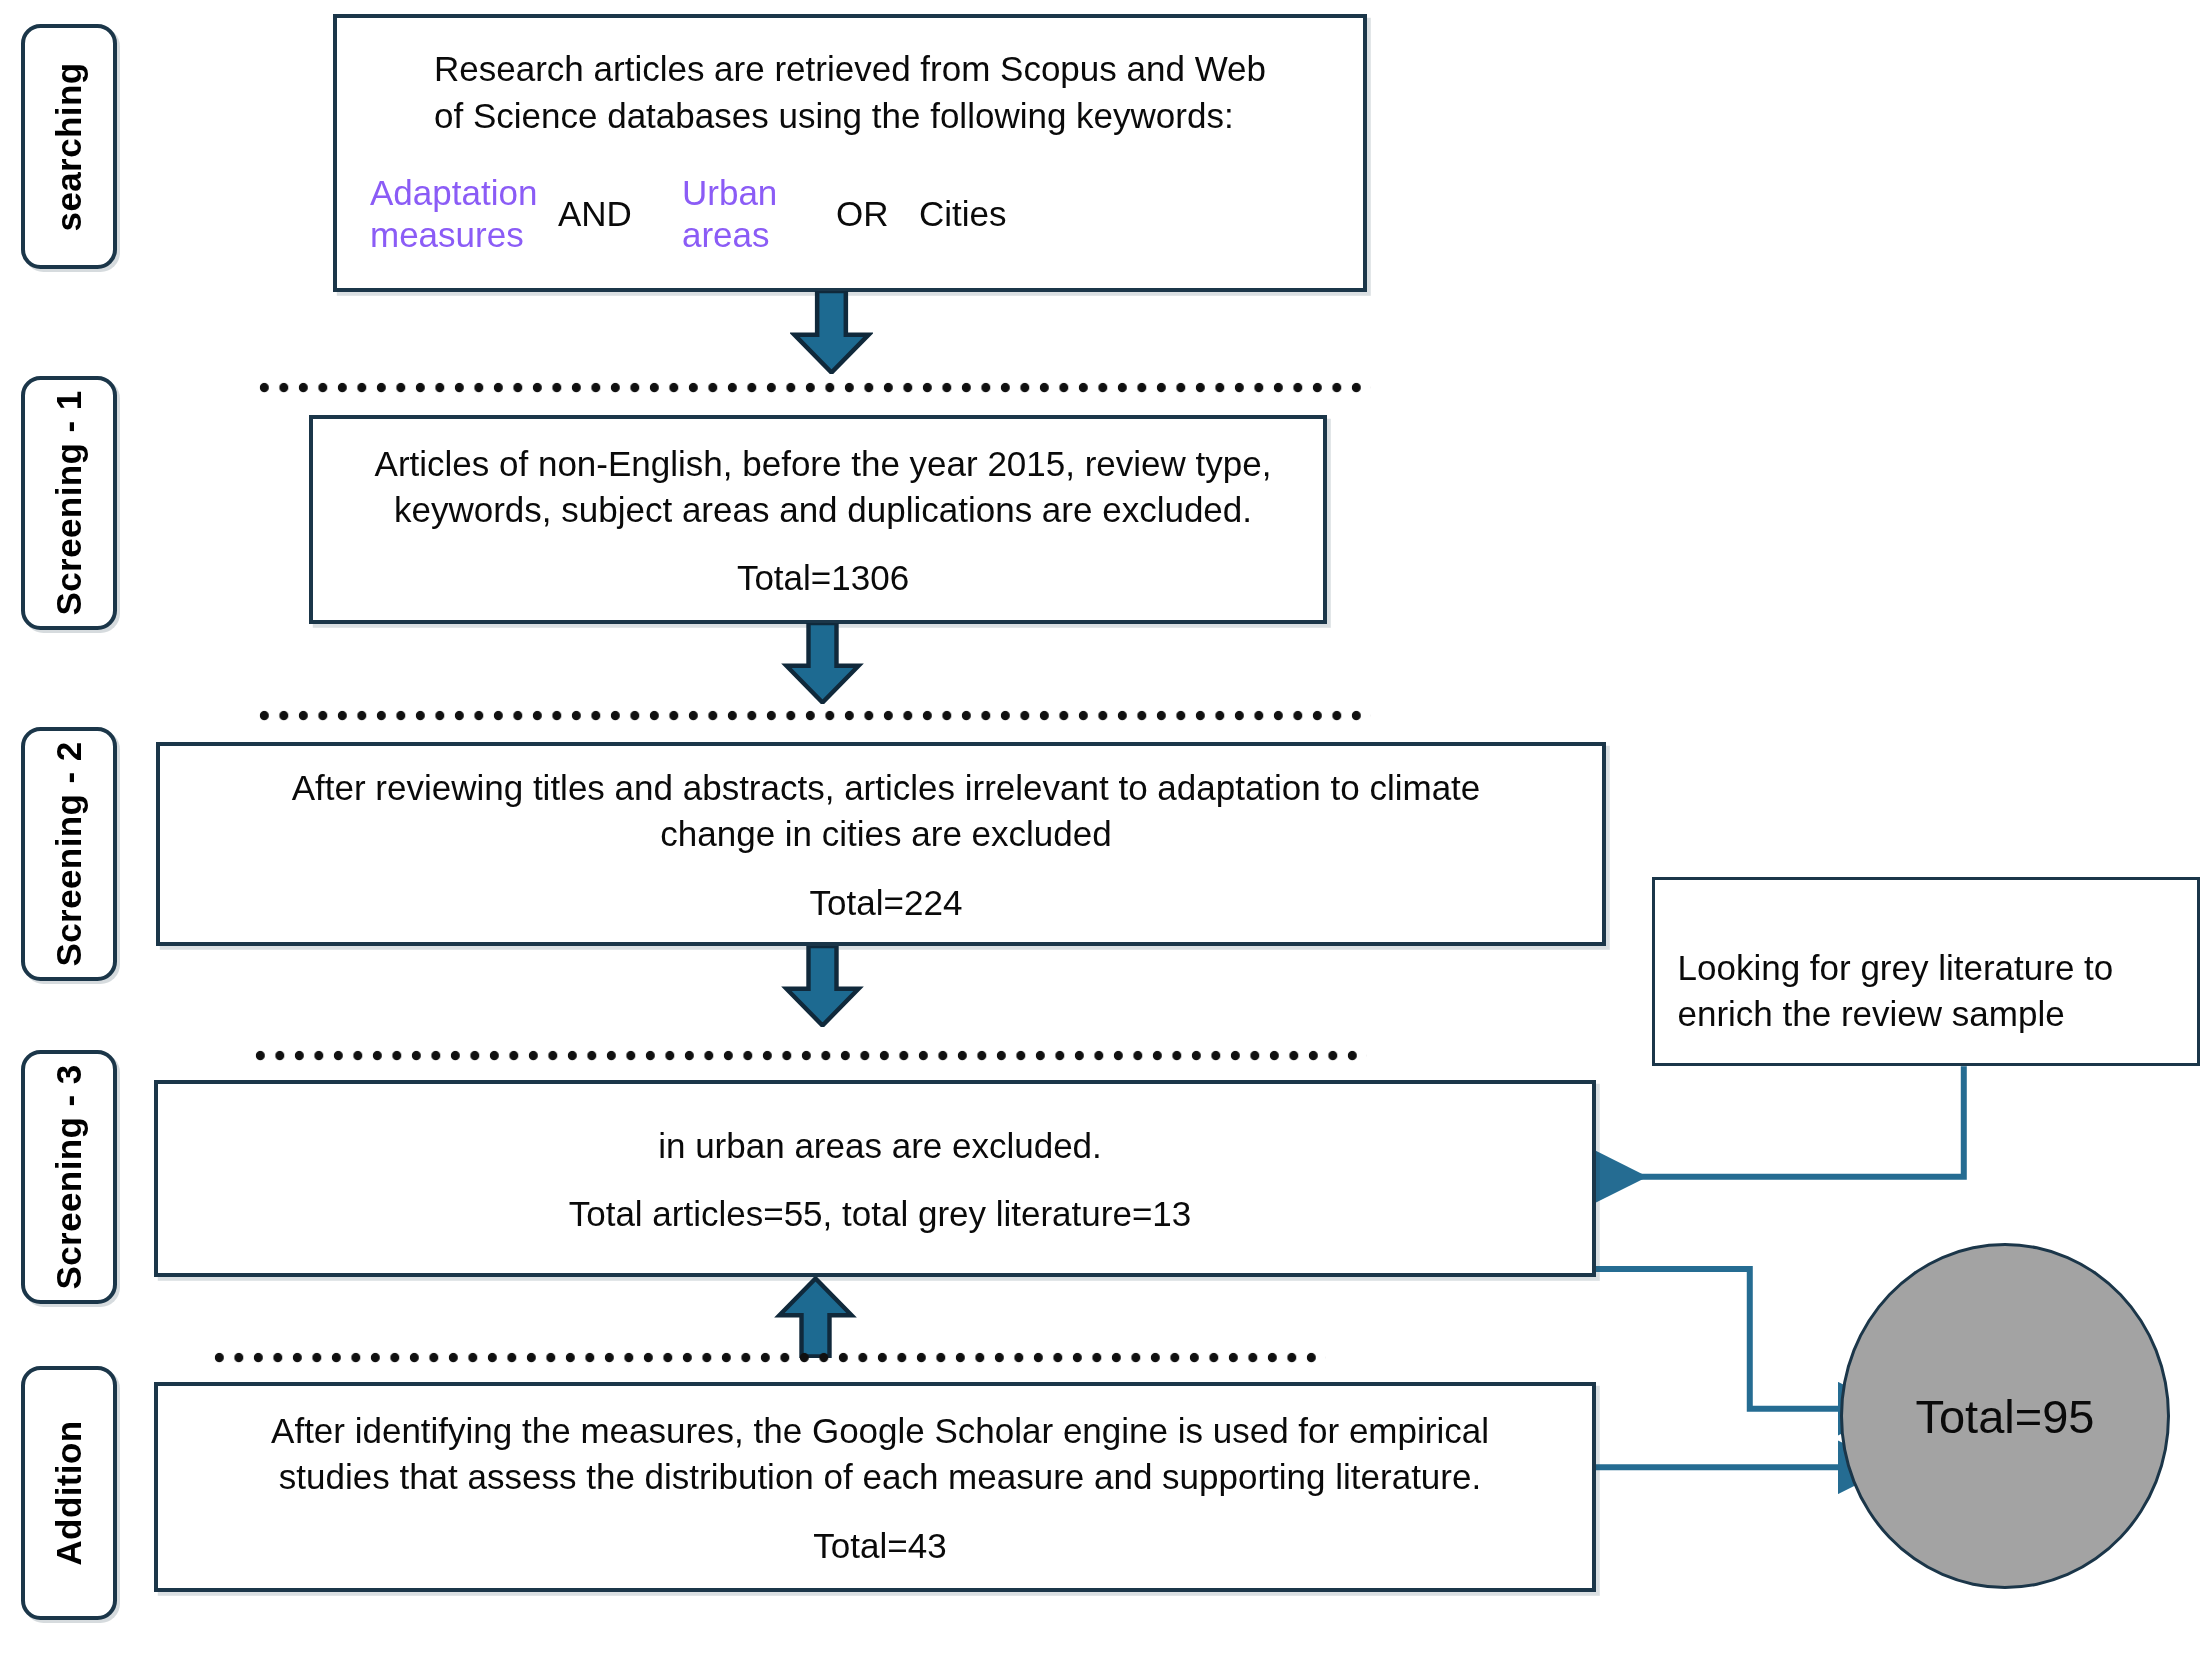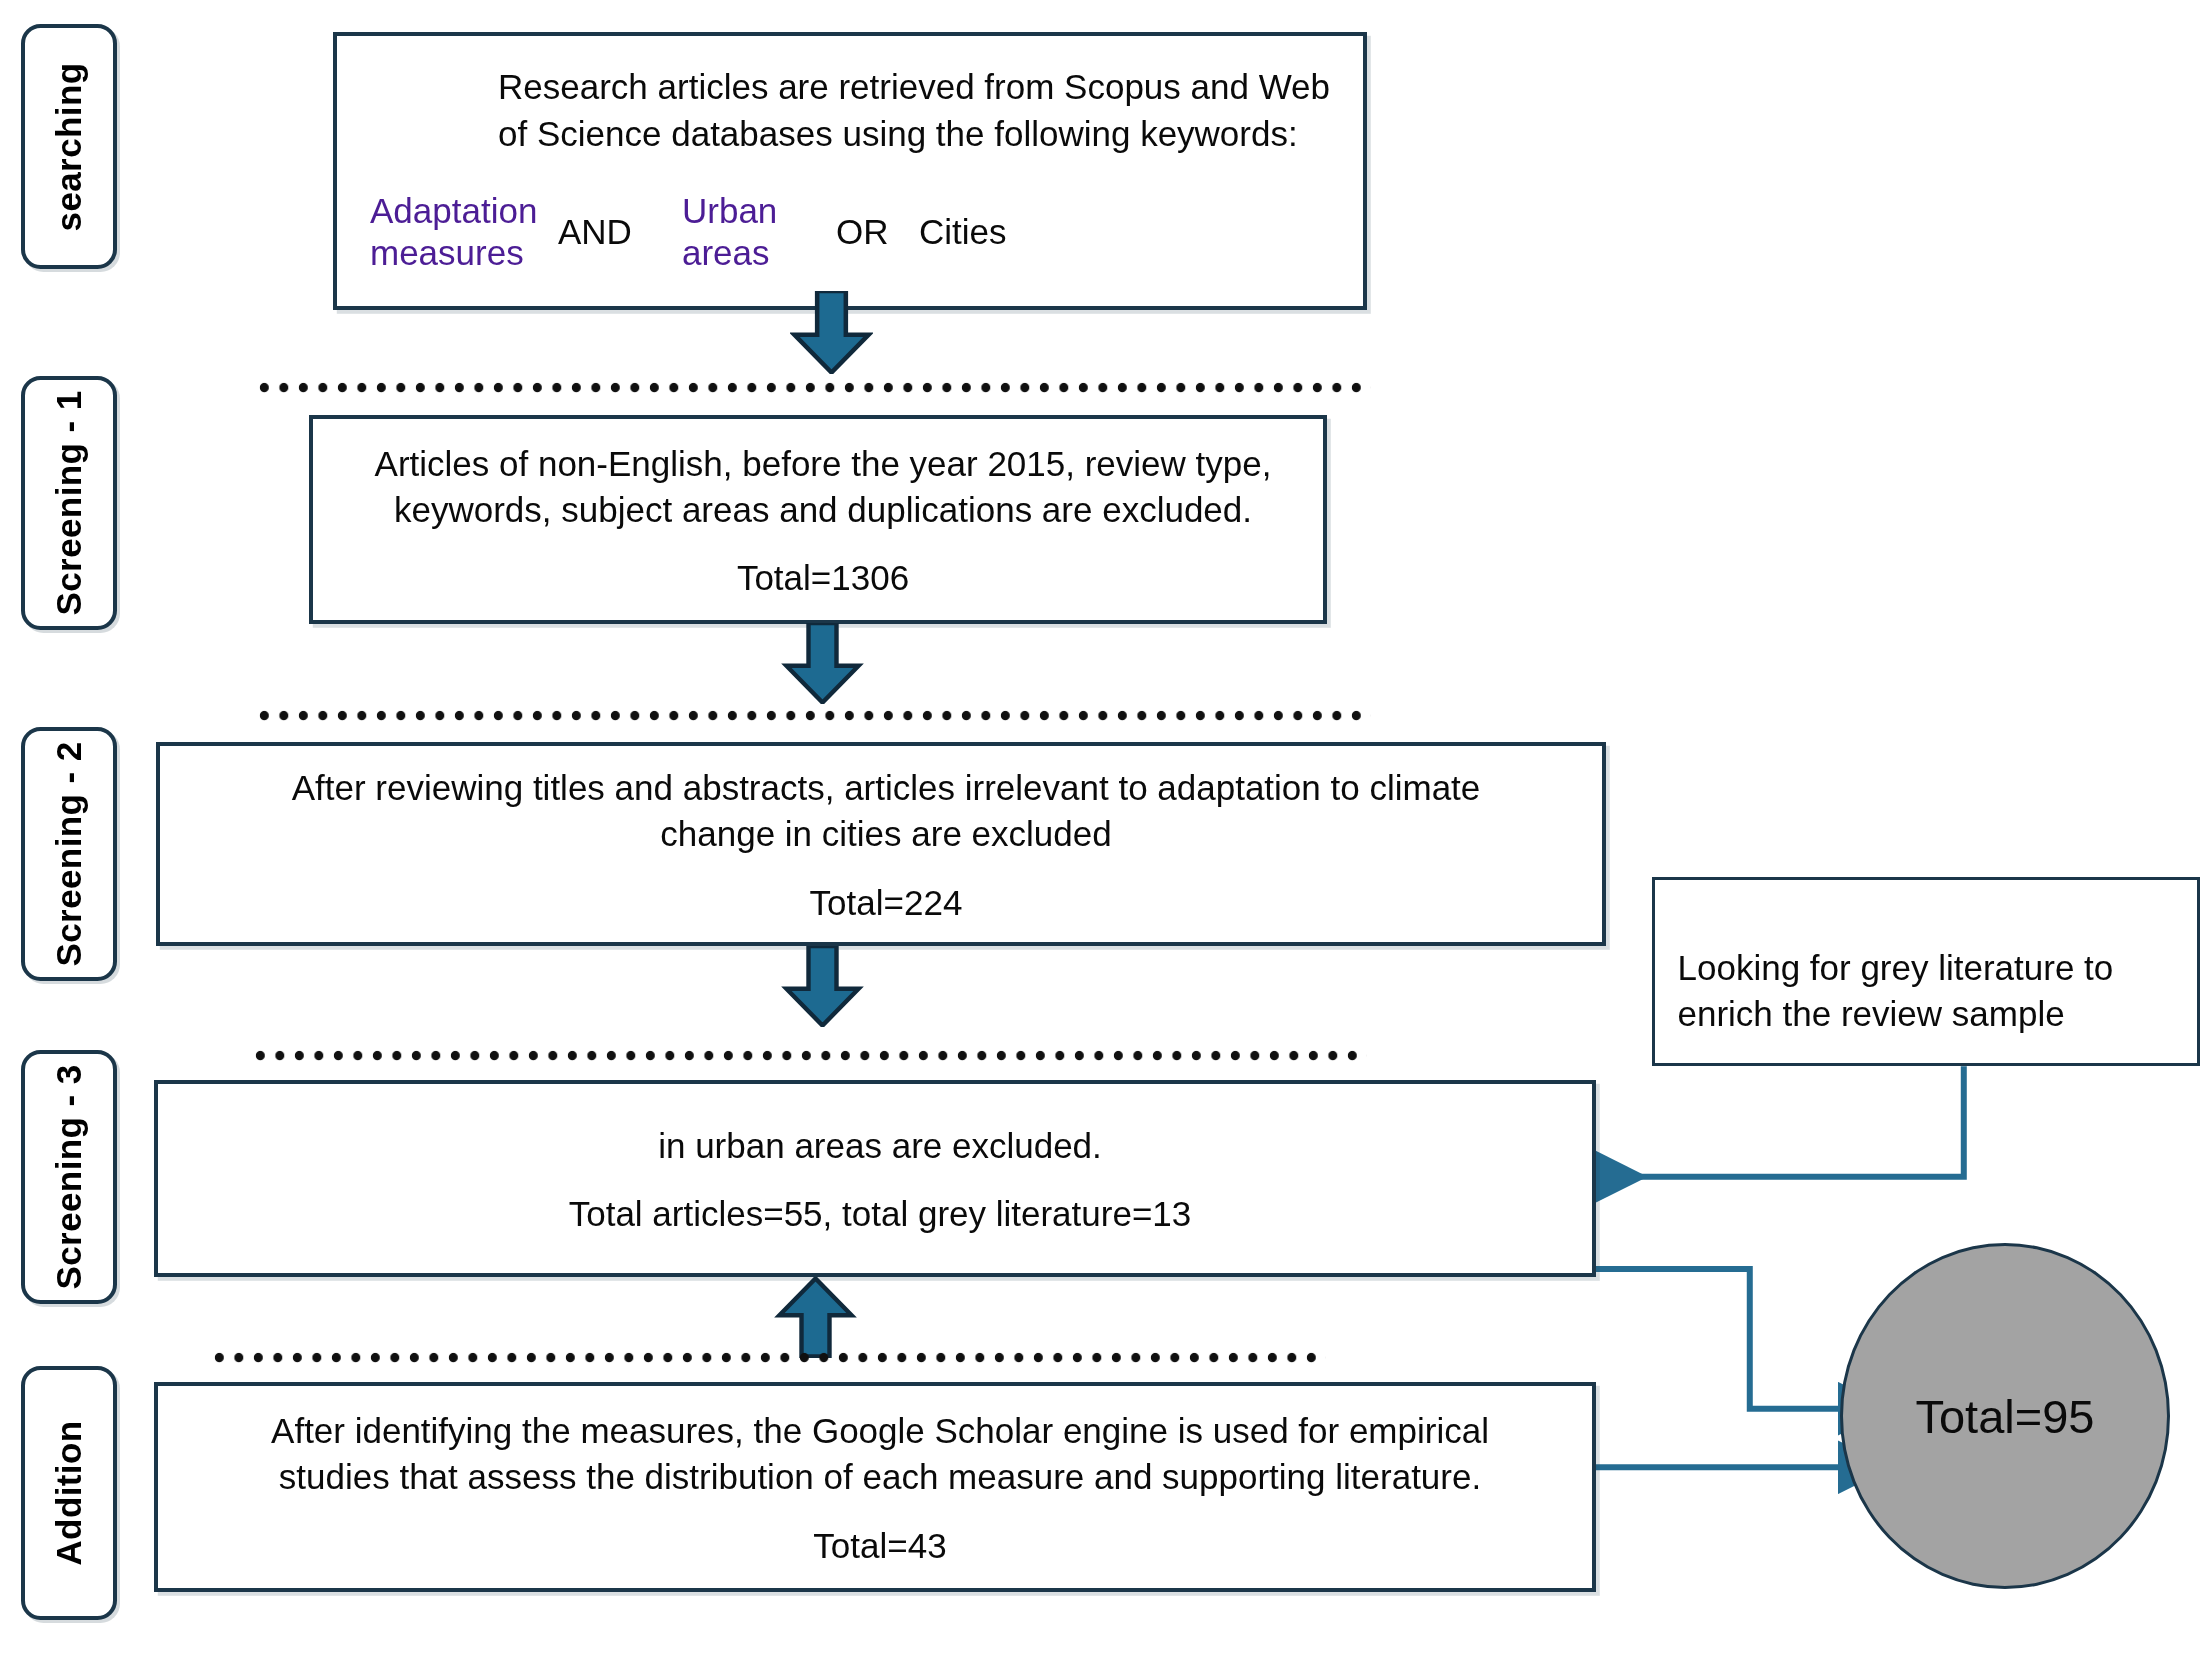--- a/index.html
+++ b/index.html
@@ -59,41 +59,40 @@
   }
   .flow-total {
     font-size: 35px;
     color: #0a0a0a;
     text-align: center;
     margin-top: 25.5px;
   }
 
   
   .search-body {
-    align-items: flex-end;
+    align-items: center;
     justify-content: flex-start;
     padding: 28.5px 33px;
-    margin-top: 18px;
   }
   .search-intro {
     font-size: 35px;
     line-height: 1.34;
     color: #0a0a0a;
     text-align: left;
   }
   .kw-row {
     display: flex;
     align-items: center;
     margin-top: 32px;
     width: 100%;
   }
   .kw-term {
     font-size: 35px;
     line-height: 1.22;
-    color: #4c1d95;
+    color: #8b5cf6;
   }
   .kw-op {
     font-size: 35px;
     color: #0a0a0a;
   }
   .kw-c1 { width: 188px; }
   .kw-c2 { width: 124px; }
   .kw-c3 { width: 154px; }
   .kw-c4 { width: 83px; }
 

